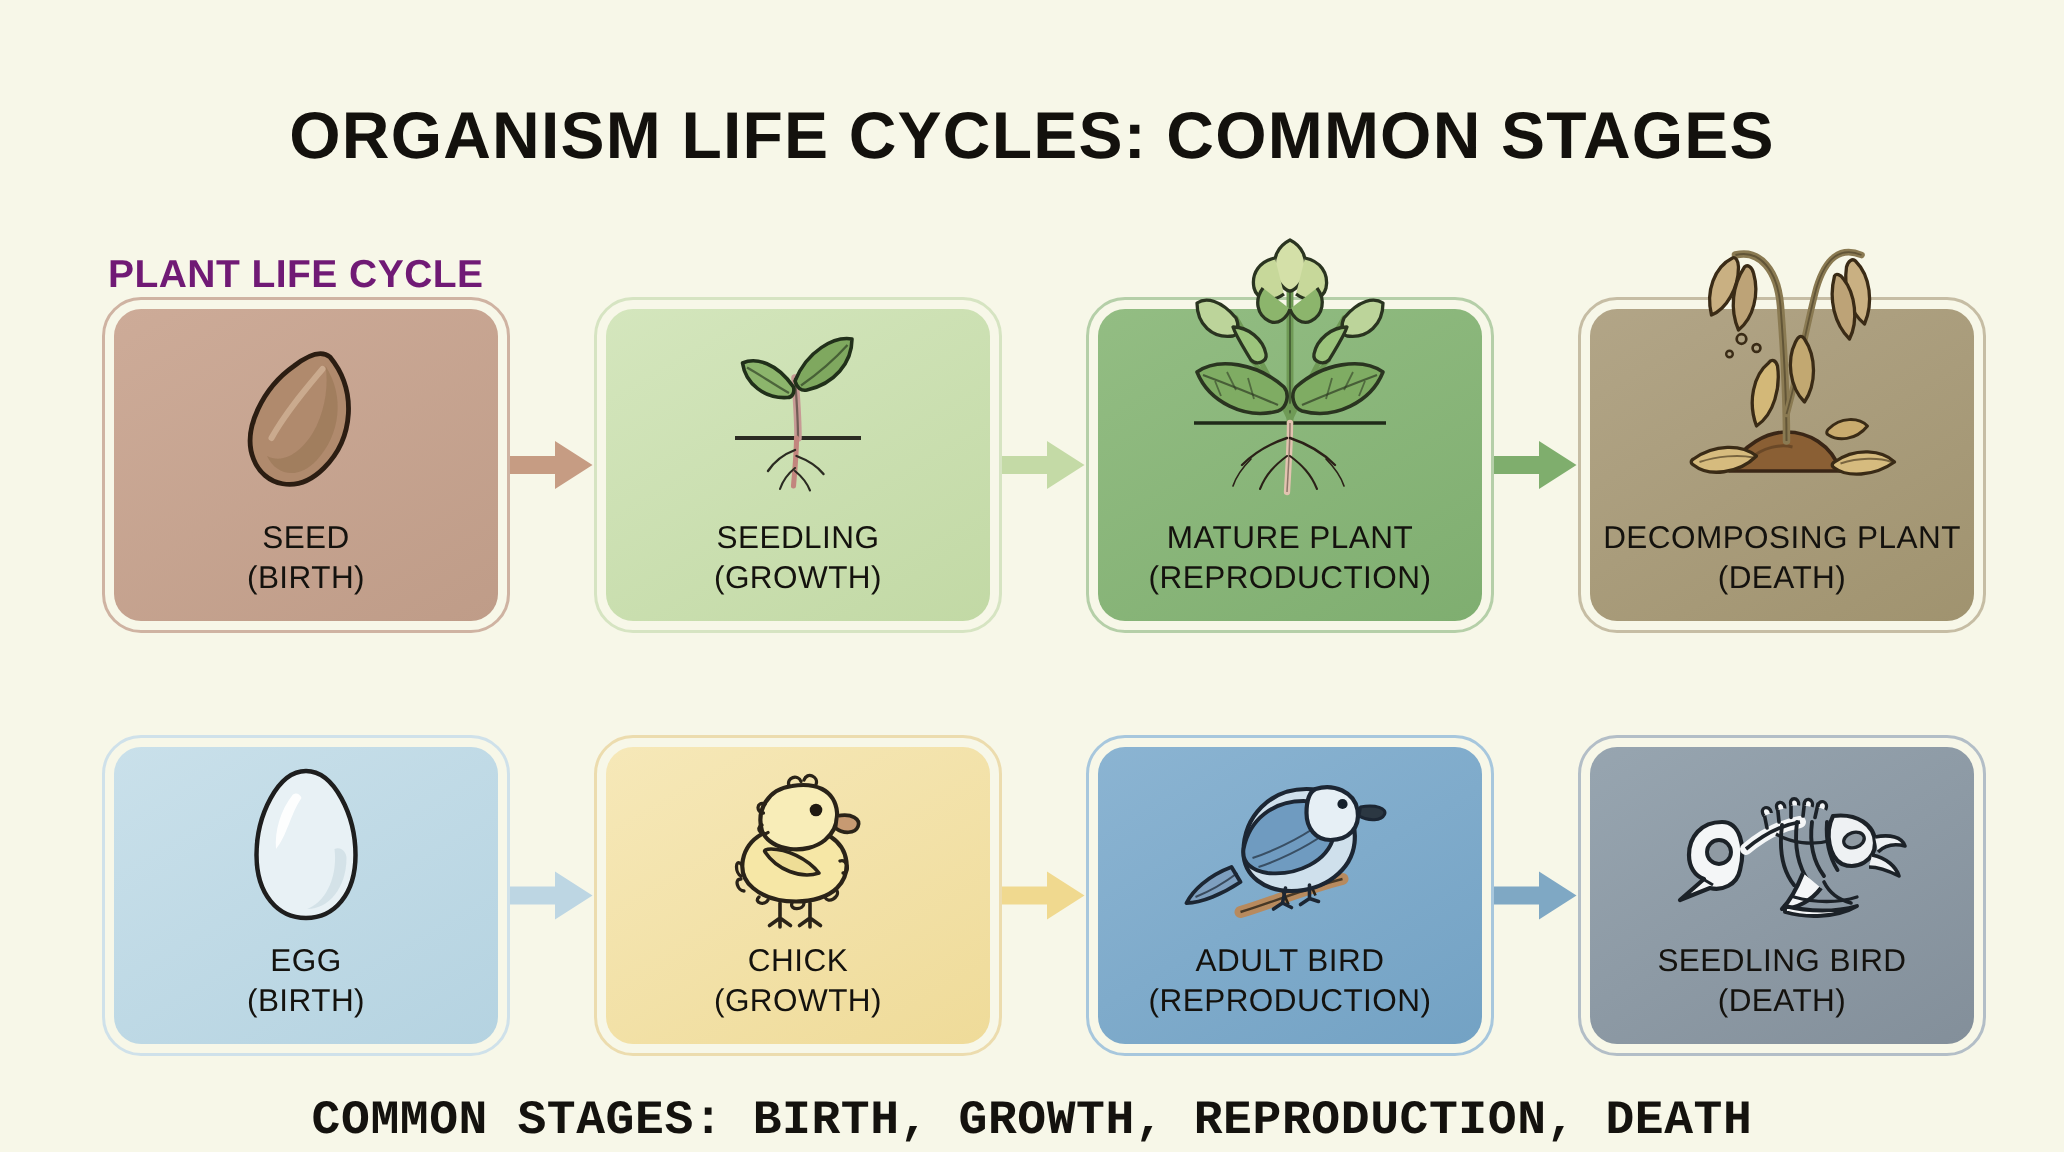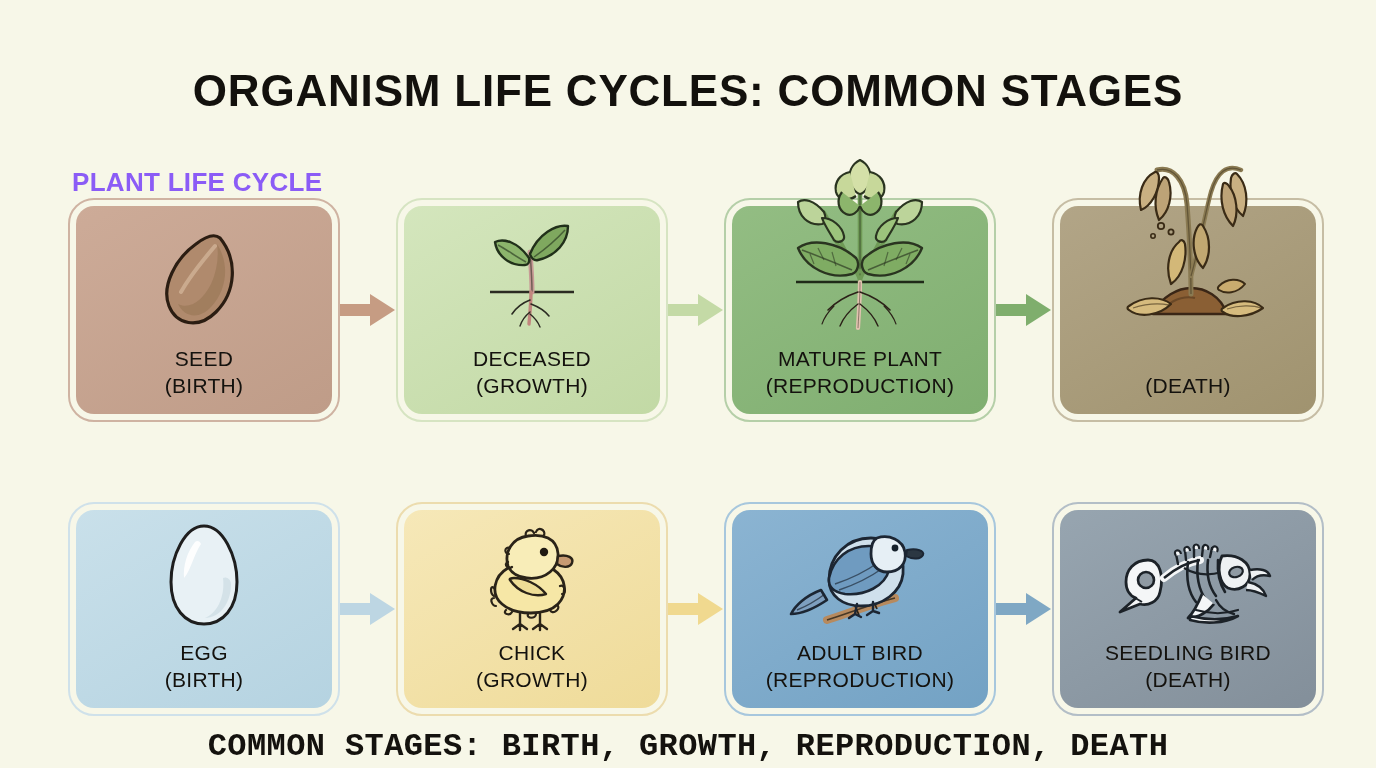--- a/index.html
+++ b/index.html
@@ -35,35 +35,35 @@
     white-space: nowrap;
   }
 
   
   .section-label {
     position: absolute;
     left: 72px;
     font-size: 26px;
     font-weight: 700;
     letter-spacing: 0.3px;
-    color: #8b5cf6;
+    color: #701a75;
   }
   .section-label.plant { top: 131px; }
   .section-label.bird  { top: 422px; }
 
   
   .row {
     position: absolute;
     left: 68px;
     width: 1244px;
     display: flex;
     align-items: stretch;
   }
   .row.plant { top: 168px; height: 212px; }
-  .row.bird  { top: 472px; height: 202px; }
+  .row.bird  { top: 460px; height: 202px; }
 
   
   .card-wrap {
     position: relative;
     width: 272px;
     flex: 0 0 272px;
   }
   .card-outline {
     position: absolute;
     left: 0; top: -6px;
@@ -195,21 +195,21 @@
             <path d="M58 54 C49 49 39 42 30 37" stroke="#21301a" stroke-width="1.5" fill="none" opacity="0.6"></path>
 
             <path d="M63 84 C63 94 62 104 61 116" stroke="#c2867e" stroke-width="3.4" fill="none" stroke-linecap="round"></path>
             <path d="M62 92 C54 95 48 100 44 106" stroke="#2b2b22" stroke-width="1.6" fill="none" stroke-linecap="round"></path>
             <path d="M63 96 C71 99 77 103 81 108" stroke="#2b2b22" stroke-width="1.6" fill="none" stroke-linecap="round"></path>
             <path d="M62 104 C57 108 54 112 52 118" stroke="#2b2b22" stroke-width="1.4" fill="none" stroke-linecap="round"></path>
             <path d="M62 106 C67 110 70 114 72 119" stroke="#2b2b22" stroke-width="1.4" fill="none" stroke-linecap="round"></path>
           </svg>
         </div>
         <div class="card-label">
-          <span>DECEASED</span>
+          <span>SEEDLING</span>
           <span class="l2">(GROWTH)</span>
         </div>
       </div>
     </div>
 
     <div class="arrow">
       <svg width="56" height="36" viewBox="0 0 56 36">
         <path d="M0 12 L30 12 L30 2 L55 18 L30 34 L30 24 L0 24 Z" fill="#c4daa6"></path>
       </svg>
     </div>
@@ -301,20 +301,21 @@
             <path d="M128 164 C142 154 160 156 168 164 C154 174 136 174 128 168 C126 167 126 165 128 164 Z" fill="#d6bb7e" stroke="#3a2b16" stroke-width="2.2" stroke-linejoin="round"></path>
             <path d="M132 165 C144 161 158 161 166 164" stroke="#3a2b16" stroke-width="1.3" fill="none" opacity="0.6"></path>
             <path d="M124 142 C132 134 144 134 150 140 C142 150 130 150 124 146 C122 145 123 143 124 142 Z" fill="#c9ab6e" stroke="#3a2b16" stroke-width="2" stroke-linejoin="round"></path>
 
             <circle cx="66" cy="82" r="3.2" fill="none" stroke="#3a2b16" stroke-width="1.8"></circle>
             <circle cx="76" cy="88" r="2.6" fill="none" stroke="#3a2b16" stroke-width="1.8"></circle>
             <circle cx="58" cy="92" r="2.2" fill="none" stroke="#3a2b16" stroke-width="1.6"></circle>
           </svg>
         </div>
         <div class="card-label">
+          <span>DECOMPOSING PLANT</span>
           <span class="l2">(DEATH)</span>
         </div>
       </div>
     </div>
 
   </div>
 
 
   <div class="row bird">
 

